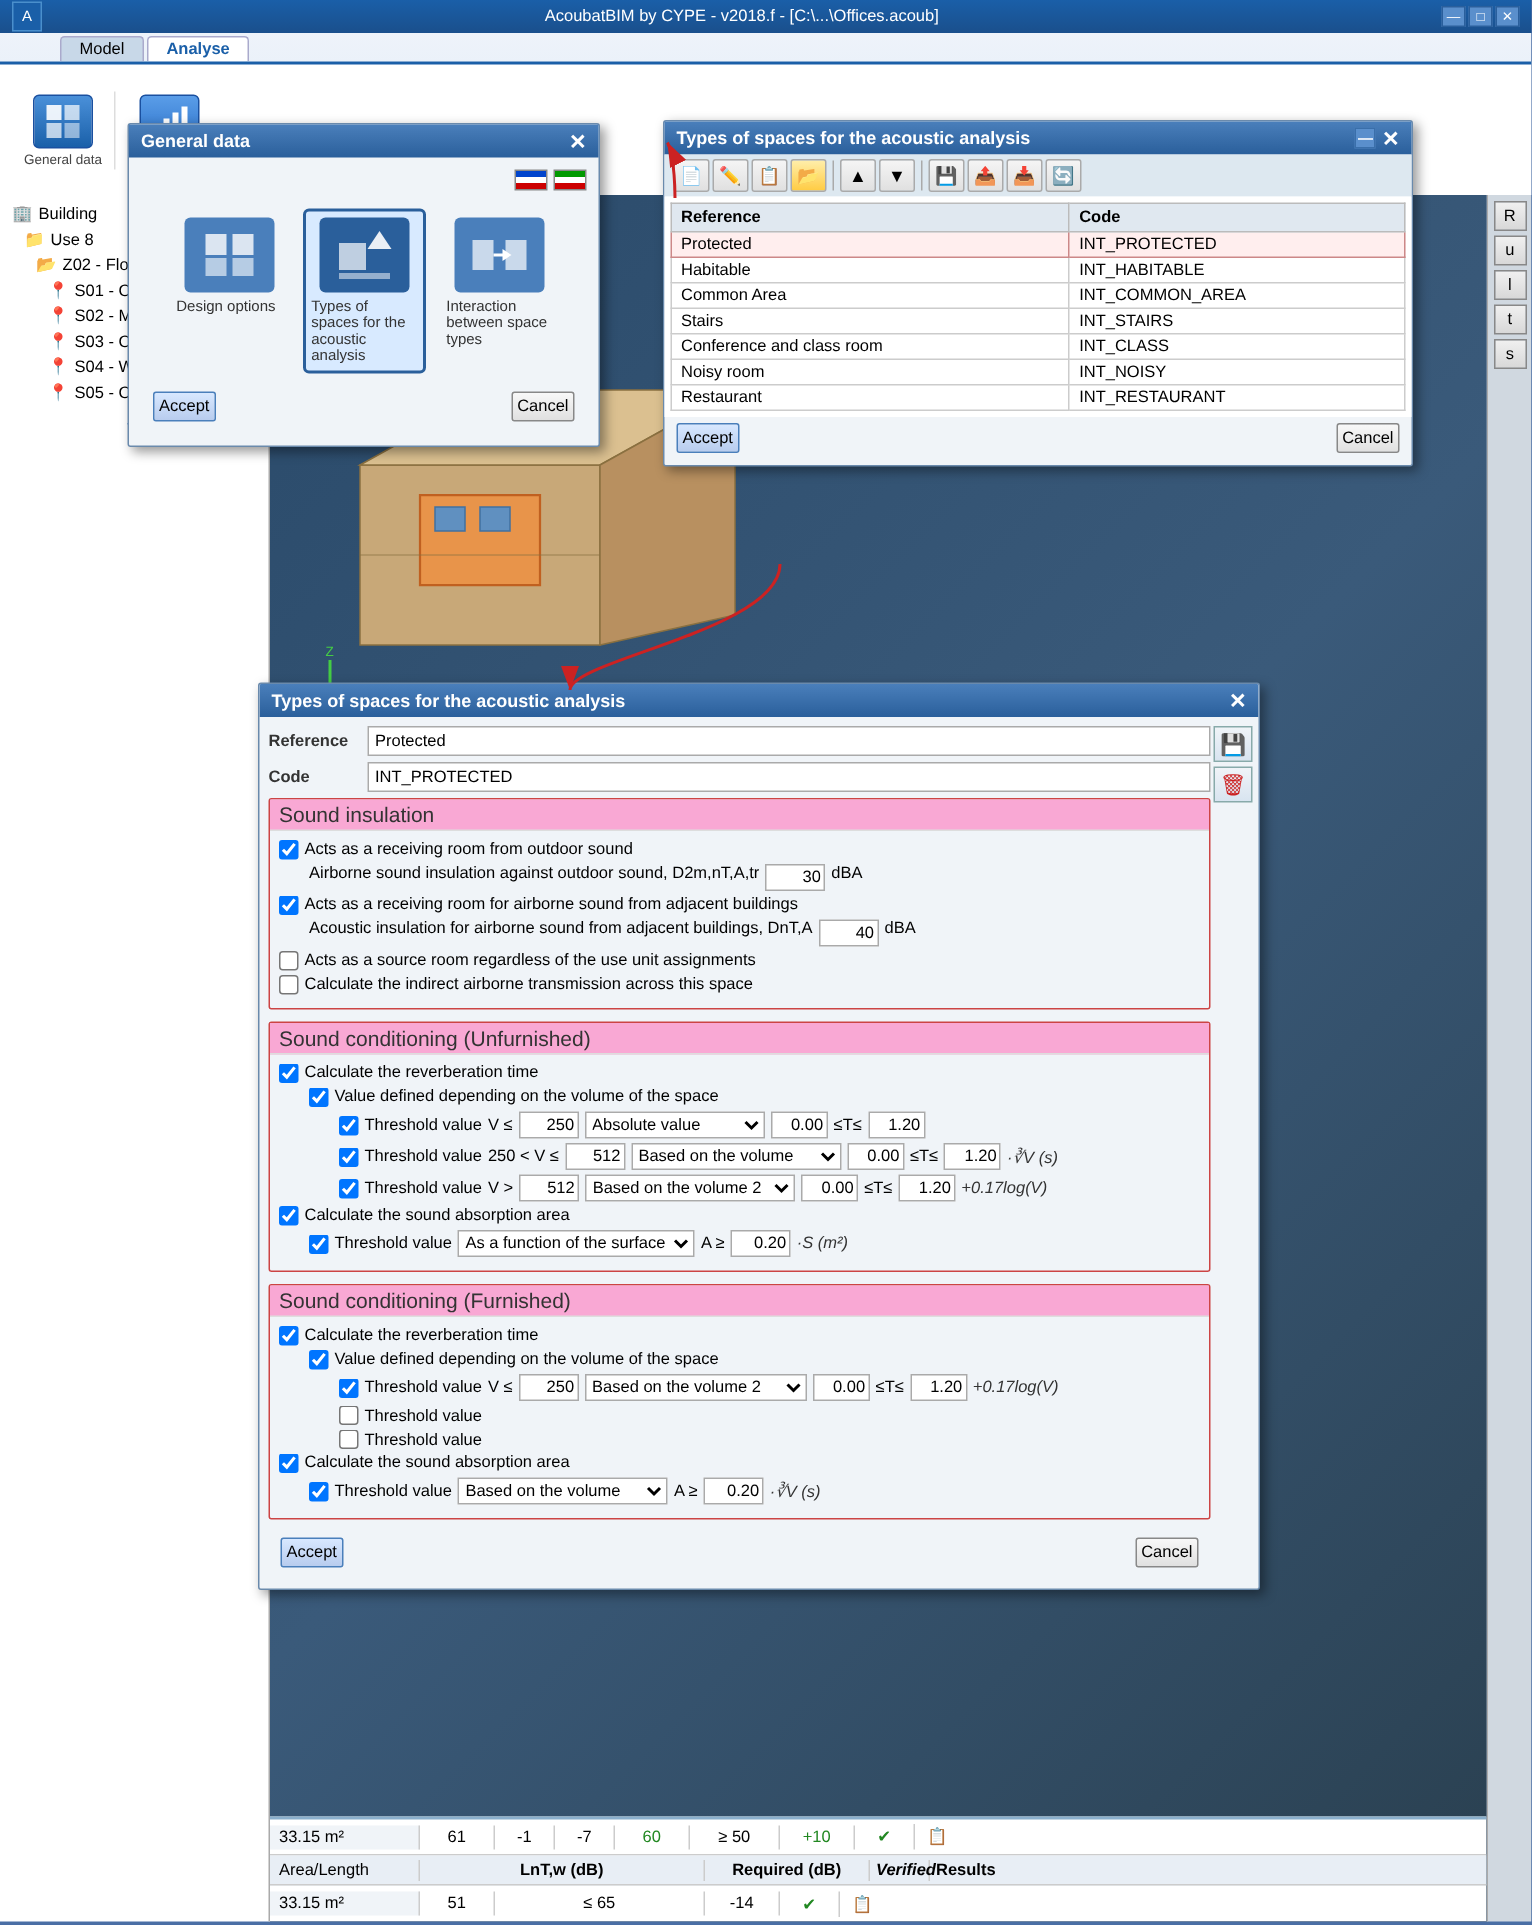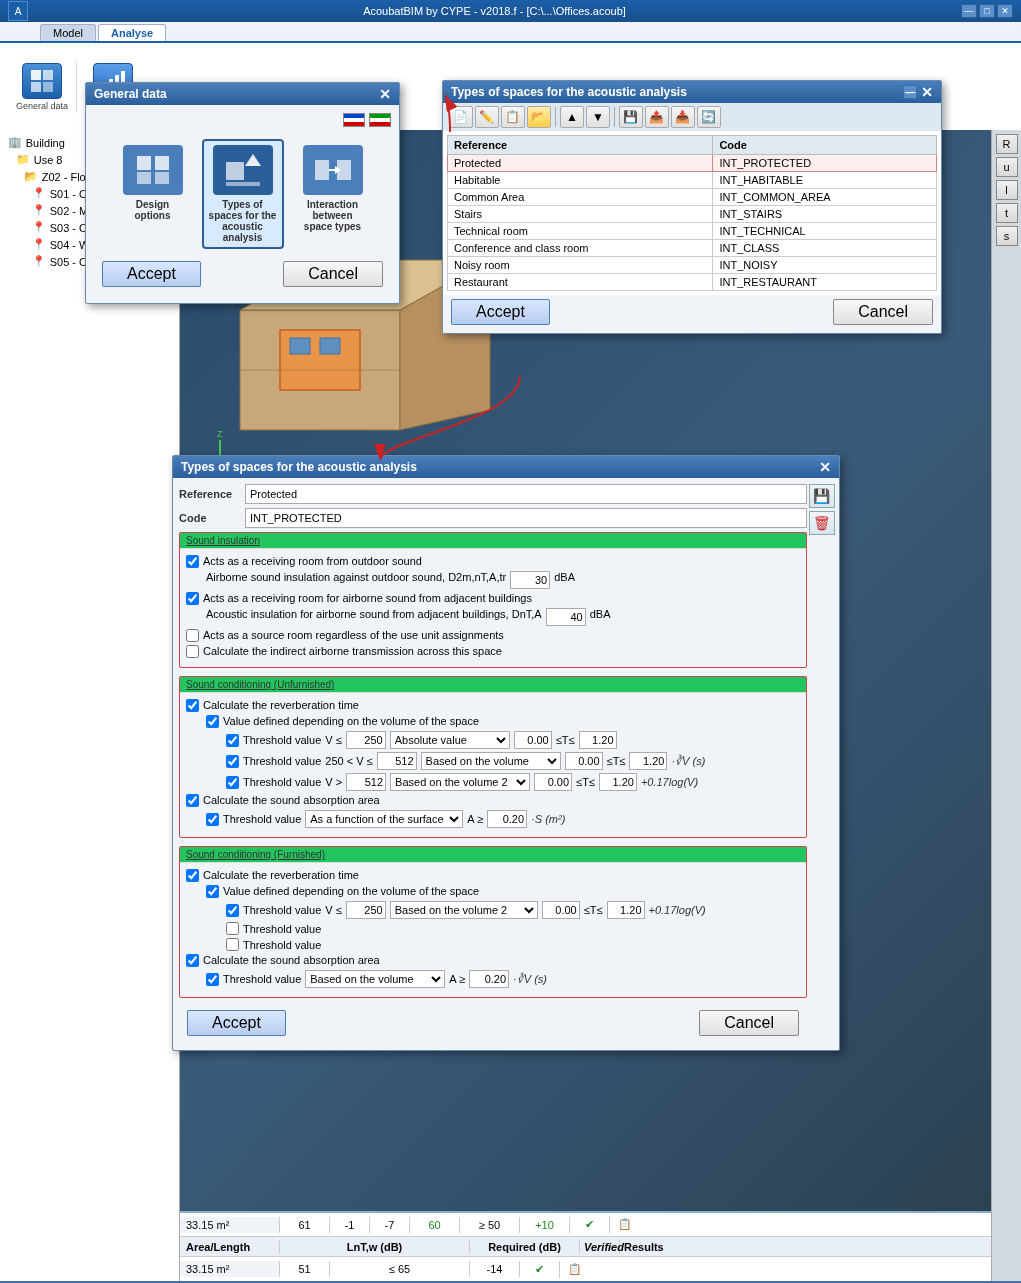--- a/index.html
+++ b/index.html
@@ -110,26 +110,25 @@
       width: 315px;
     }
     .icon-grid {
       display: flex;
       gap: 8px;
       padding: 8px;
       justify-content: center;
     }
     .icon-item {
       width: 82px;
-      text-align: center;
+      text-align: left;
       cursor: pointer;
       border: 2px solid transparent;
       padding: 4px;
       border-radius: 4px;
-      font-weight: bold;
     }
     .icon-item.selected { border-color: #2a5f9b; background: #d8eaff; }
     .icon-box {
       width: 60px;
       height: 50px;
       margin: 0 auto 4px;
       background: #4a7fbb;
       border-radius: 4px;
       display: flex;
       align-items: center;
@@ -137,22 +136,22 @@
       color: white;
       font-size: 24px;
     }
     .icon-label { font-size: 10px; color: #333; }
     .dialog-buttons {
       display: flex;
       justify-content: space-between;
       padding: 4px 8px 8px;
     }
     .btn {
-      padding: 3px 24px;
-      font-size: 16px;
+      padding: 3px 3px;
+      font-size: 11px;
       border: 1px solid #888;
       background: linear-gradient(to bottom, #f8f8f8, #e0e0e0);
       cursor: pointer;
       border-radius: 2px;
     }
     .btn-accept { background: linear-gradient(to bottom, #d8e8ff, #b8ccee); border-color: #4a7fbb; }
 
     
     .types-list-dialog {
       top: 80px;
@@ -213,26 +212,25 @@
       background: white;
     }
 
     
     .section-box {
       border: 1px solid #cc4444;
       border-radius: 2px;
       margin-bottom: 8px;
     }
     .section-title {
-      background: #22c55e;
+      background: #f9a8d4;
       padding: 2px 6px;
-      font-size: 10px;
+      font-size: 14px;
       color: #333;
       border-bottom: 1px solid #ddd;
-      text-decoration: underline;
     }
     .section-content { padding: 6px; }
 
     
     .check-row {
       display: flex;
       gap: 4px;
       margin-bottom: 3px;
       font-size: 11px;
     }
@@ -484,21 +482,21 @@
         <div style="width:40px;text-align:center;padding:2px 4px;border-right:1px solid #ccc;">-1</div>
         <div style="width:40px;text-align:center;padding:2px 4px;border-right:1px solid #ccc;">-7</div>
         <div style="width:50px;text-align:center;padding:2px 4px;border-right:1px solid #ccc;color:#228822;font-weight:normal;">60</div>
         <div style="width:60px;text-align:center;padding:2px 4px;border-right:1px solid #ccc;">≥ 50</div>
         <div style="width:50px;text-align:center;padding:2px 4px;border-right:1px solid #ccc;color:#228822;">+10</div>
         <div style="width:40px;text-align:center;padding:2px 4px;border-right:1px solid #ccc;color:#228822;">✔</div>
         <div style="width:30px;text-align:center;padding:2px 4px;cursor:pointer;">📋</div>
       </div>
 
       <div style="display:flex;align-items:center;border-bottom:1px solid #ccc;font-size:11px;height:20px;background:#e8eef5;">
-        <div style="width:100px;padding:1px 6px;border-right:1px solid #ccc;font-weight:bold;">Area/Length</div>
+        <div style="width:100px;padding:1px 6px;border-right:1px solid #ccc;font-weight:normal;">Area/Length</div>
         <div style="width:190px;text-align:center;padding:1px 4px;border-right:1px solid #ccc;font-weight:bold;">LnT,w (dB)</div>
         <div style="width:110px;text-align:center;padding:1px 4px;border-right:1px solid #ccc;font-weight:bold;">Required (dB)</div>
         <div style="width:40px;text-align:center;padding:1px 4px;border-right:1px solid #ccc;font-weight:bold;font-style:italic;">Verified</div>
         <div style="width:30px;text-align:center;padding:1px 4px;font-weight:bold;">Results</div>
       </div>
 
       <div style="display:flex;align-items:center;font-size:11px;height:24px;">
         <div style="width:100px;padding:2px 6px;border-right:1px solid #ccc;background:#f0f4f8;">33.15 m²</div>
         <div style="width:50px;text-align:center;padding:2px 4px;border-right:1px solid #ccc;">51</div>
         <div style="width:140px;text-align:center;padding:2px 4px;border-right:1px solid #ccc;">≤ 65</div>
@@ -616,24 +614,20 @@
         </tr>
         <tr>
           <td>Common Area</td>
           <td>INT_COMMON_AREA</td>
         </tr>
         <tr>
           <td>Stairs</td>
           <td>INT_STAIRS</td>
         </tr>
         <tr>
-          <td>Technical room</td>
-          <td>INT_TECHNICAL</td>
-        </tr>
-        <tr>
           <td>Conference and class room</td>
           <td>INT_CLASS</td>
         </tr>
         <tr>
           <td>Noisy room</td>
           <td>INT_NOISY</td>
         </tr>
         <tr>
           <td>Restaurant</td>
           <td>INT_RESTAURANT</td>

